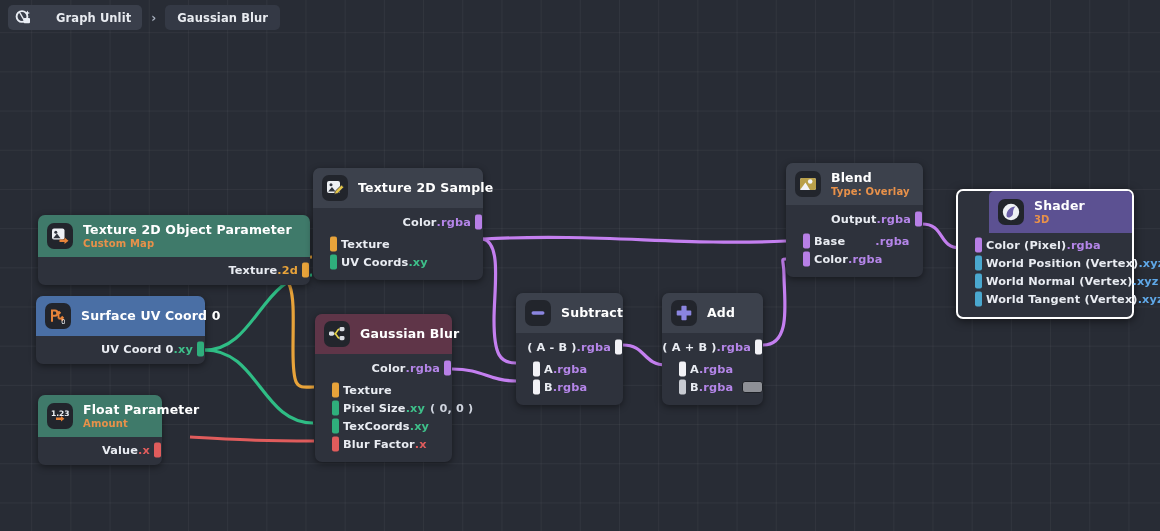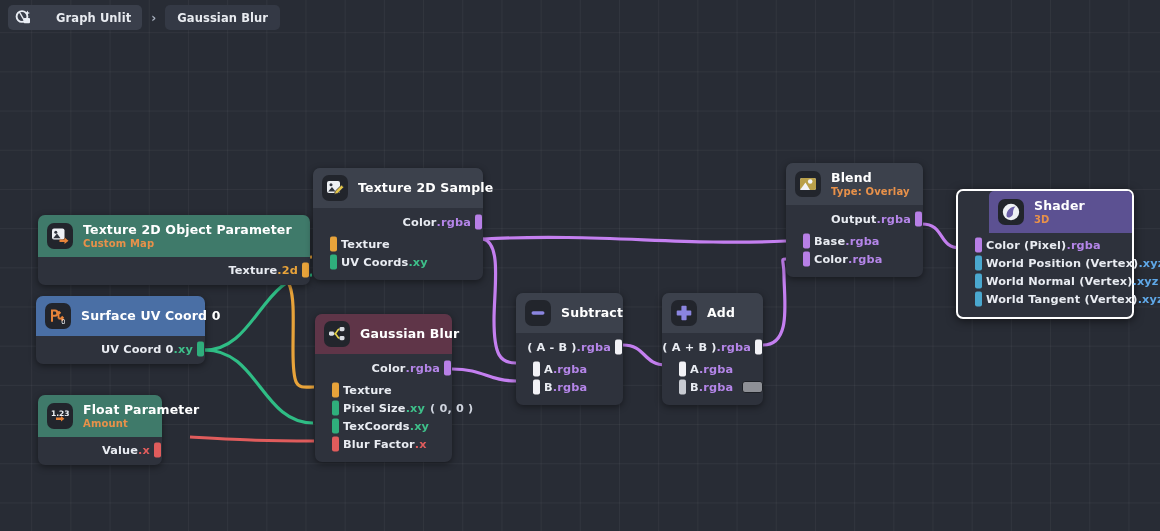--- a/index.html
+++ b/index.html
@@ -402,21 +402,21 @@
         <span class="node-title">Blend</span>
         <span class="node-sub">Type: Overlay</span>
       </span>
     </div>
     <div class="node-body">
       <div class="port-row out">
         <span>Output</span>
           <span class="suffix sfx-rgba">.rgba</span>
         <span class="pin right p-rgba"></span>
       </div>
-      <div class="port-row in" style="margin-top:4px;">
+      <div class="port-row in" style="margin-top:4px;gap:30px;">
         <span class="pin left p-rgba"></span>
         <span>Base</span>
           <span class="suffix sfx-rgba">.rgba</span>
       </div>
       <div class="port-row in">
         <span class="pin left p-rgba"></span>
         <span>Color</span>
           <span class="suffix sfx-rgba">.rgba</span>
       </div>
     </div>

